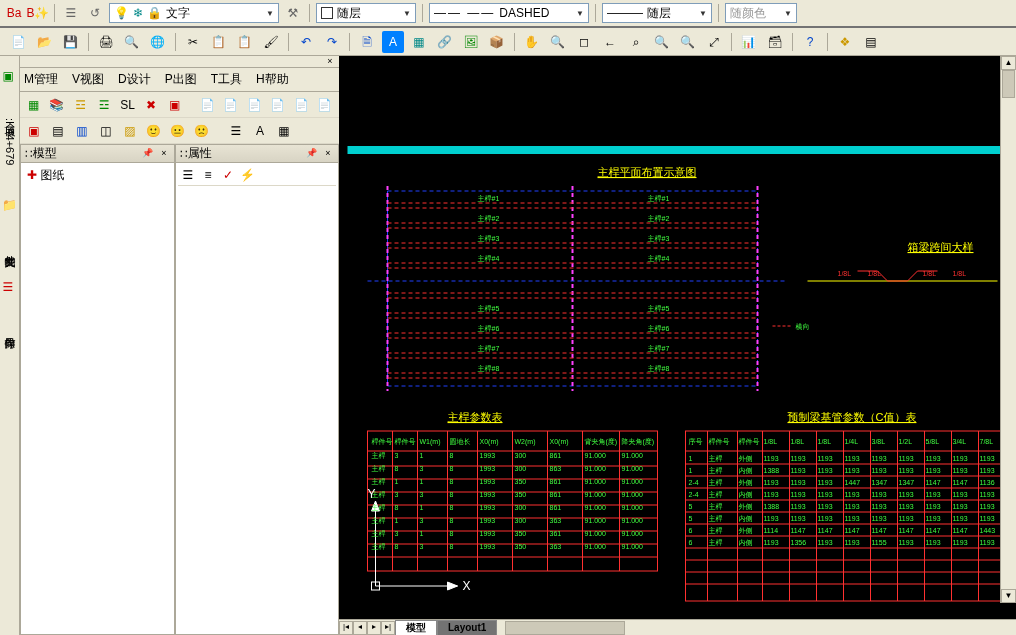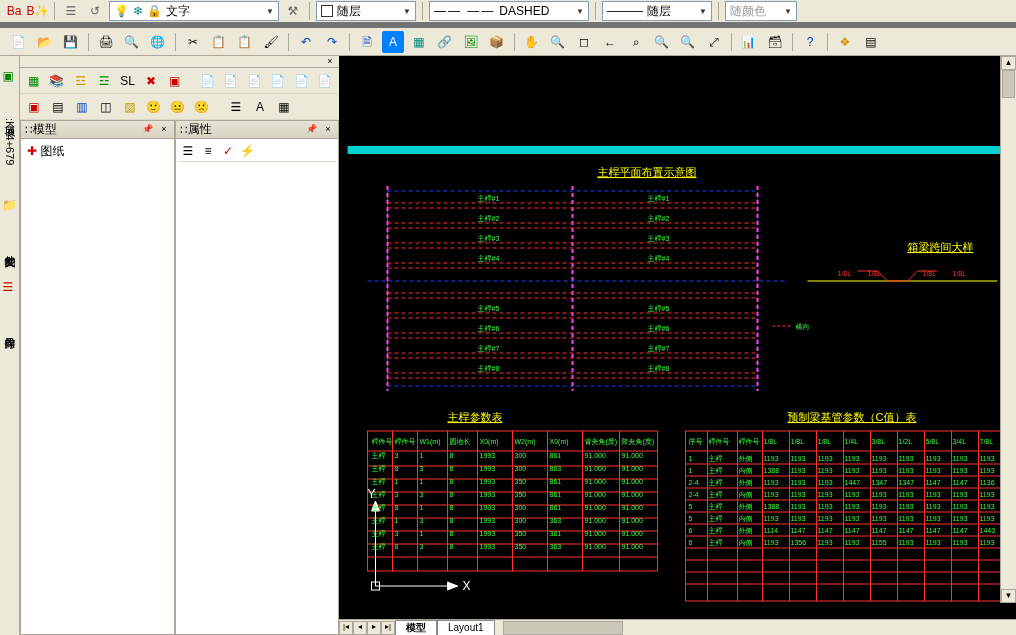--- a/index.html
+++ b/index.html
@@ -1,19 +1,19 @@
 <!DOCTYPE html>
 <html><head>
 <meta charset="utf-8">
 <style>
 * { margin: 0; padding: 0; box-sizing: border-box; font-family: "SimSun", "宋体", sans-serif; font-size: 12px; }
 body { background: #ece9d8; width: 1016px; height: 635px; overflow: hidden; }
 
 
-.topbar { height: 28px; background: #ece9d8; border-bottom: 6px solid #737373; display: flex; align-items: center; padding: 2px 4px; gap: 4px; }
+.topbar { height: 28px; background: #ece9d8; border-bottom: 2px solid #737373; display: flex; align-items: center; padding: 2px 4px; gap: 4px; }
 .topbar .ico-btn { width: 20px; height: 20px; display: flex; align-items: center; justify-content: center; cursor: pointer; }
 .topbar .sep { width: 1px; height: 18px; background: #aca899; margin: 0 2px; }
 .topbar select, .topbar .combo { height: 20px; border: 1px solid #7f9db9; background: #fff; font-size: 11px; padding: 0 2px; }
 .topbar .combo { display: flex; align-items: center; padding: 0 4px; gap: 4px; }
 .topbar .combo .dd { margin-left: auto; font-size: 8px; color: #333; }
 .color-sw { width: 12px; height: 12px; border: 1px solid #333; }
 
 
 .stdbar { height: 28px; background: #ece9d8; border-bottom: 1px solid #aca899; display: flex; align-items: center; padding: 2px 8px; gap: 4px; }
 .stdbar .ico-btn { width: 22px; height: 22px; display: flex; align-items: center; justify-content: center; cursor: pointer; border: 1px solid transparent; }
@@ -50,21 +50,21 @@
 .dockbody .ptoolbar { display: flex; gap: 4px; padding: 2px; border-bottom: 1px solid #dcd8c8; }
 .dockbody .ptoolbar .pico { width: 16px; height: 16px; cursor: pointer; display:flex; align-items:center; justify-content:center;}
 
 
 .drawwrap { flex: 1; display: flex; flex-direction: column; background: #000; position: relative; }
 .drawing { flex: 1; position: relative; overflow: hidden; }
 .scrollv { position: absolute; right: 0; top: 0; bottom: 16px; width: 16px; background: #ece9d8; border-left: 1px solid #aca899; }
 .scrollv .thumb { position: absolute; top: 14px; left: 1px; right: 1px; height: 28px; background: #cdc9b8; border: 1px solid #aca899; }
 .scrollv .arr { position: absolute; left: 0; right: 0; height: 14px; background: #ece9d8; border: 1px solid #aca899; text-align: center; font-size: 8px; line-height: 12px; cursor: pointer;}
 .scrollh-row { height: 16px; background: #ece9d8; display: flex; align-items: center; border-top: 1px solid #aca899; }
-.tab { padding: 0 10px; height: 16px; line-height: 14px; font-size: 10px; border: 1px solid #888; background: #ffffff; cursor: pointer; }
+.tab { padding: 0 10px; height: 16px; line-height: 14px; font-size: 10px; border: 1px solid #888; background: #737373; cursor: pointer; font-weight: bold; }
 .tab.active { background: #fff; font-weight: bold; }
 .tabnav { width: 14px; height: 14px; font-size: 8px; text-align: center; cursor: pointer; border: 1px solid #aca899; }
 .htrack { flex: 1; height: 14px; background: #ece9d8; position: relative; margin-left: 4px; }
 .htrack .hthumb { position: absolute; left: 4px; top: 0; bottom: 0; width: 120px; background: #cdc9b8; border: 1px solid #aca899;}
 
 
 .cyanband { fill: #00d0d0; }
 .ctitle { fill: #ffff00; font-size: 11px; text-decoration: underline; }
 .red { stroke: #ff3030; fill: none; }
 .blue { stroke: #2040ff; fill: none; }
@@ -177,20 +177,28 @@
     <span class="vlabel">我的文件夹</span>
     <span class="vico g g-red">☰</span>
     <span class="vlabel">操作向导</span>
   </div>
 
   <div class="panelcol">
     <div class="panel-close-row">
       <span class="xbtn">×</span>
     </div>
 
+    <div class="menubar">
+      <span>M管理</span>
+      <span>V视图</span>
+      <span>D设计</span>
+      <span>P出图</span>
+      <span>T工具</span>
+      <span>H帮助</span>
+    </div>
 
     <div class="subbar">
       <span class="ico-btn g g-grn">▦</span>
       <span class="ico-btn g g-blu">📚</span>
       <span class="ico-btn g g-yel">☲</span>
       <span class="ico-btn g g-grn">☲</span>
       <span class="ico-btn g">SL</span>
       <span class="ico-btn g g-red">✖</span>
       <span class="ico-btn g g-red">▣</span>
       <span style="width:6px"></span>

